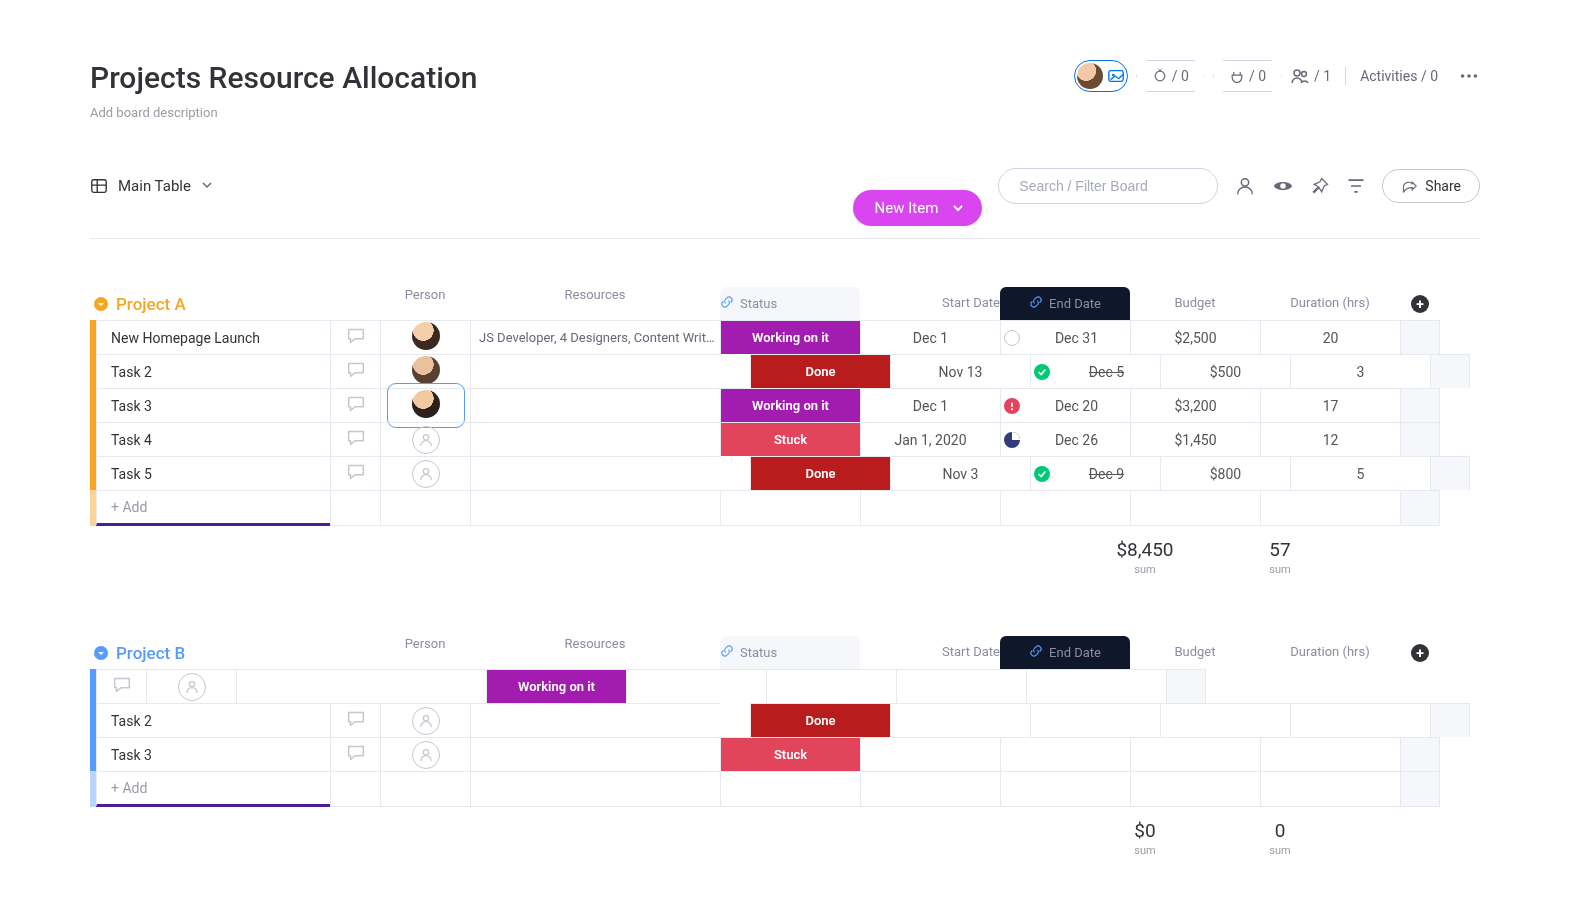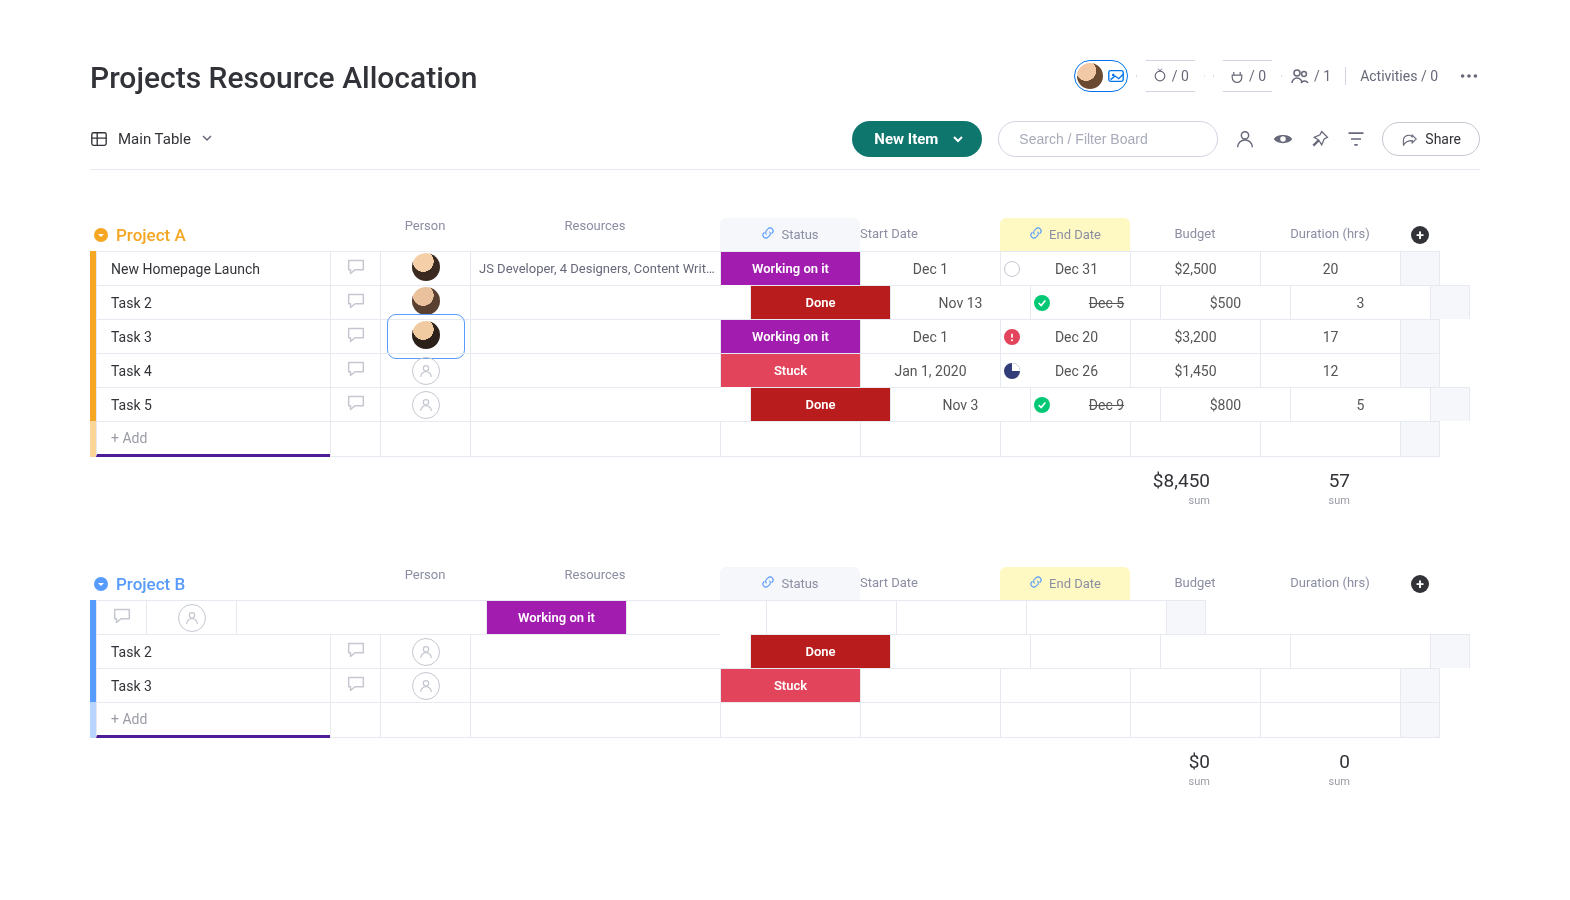--- a/index.html
+++ b/index.html
@@ -21,39 +21,39 @@
 .pill-shape { border-radius: 4px; clip-path: polygon(15% 0, 85% 0, 100% 50%, 85% 100%, 15% 100%, 0 50%); padding: 4px 16px; background: #fff; border: none; box-shadow: inset 0 0 0 1px #d0d4e4; }
 .vr { width:1px; height:18px; background:#d0d4e4; margin:0 6px; }
 .dots-icon svg, .icon svg { display:block; }
 .avatar-frame { display:flex; align-items:center; gap:4px; padding:2px; border:1.5px solid #0073ea; border-radius:50px; }
 .avatar-small { width:26px; height:26px; border-radius:50%; background: radial-gradient(circle at 35% 30%, #f2c9a6 0 40%, #6b4a32 41% 100%); }
 
 .toolbar { display:flex; justify-content:space-between; align-items:center; margin-top: 26px; border-bottom:1px solid #e6e9ef; padding-bottom: 12px; }
 .view-tab { display:flex; align-items:center; gap:10px; font-size:15px; color:#323338; }
 .chev { color:#676879; }
 .toolbar-right { display:flex; align-items:center; gap:16px; }
-.new-item { display:flex; align-items:center; background:#0f766e; color:#fff; font-size:15px; font-weight:700; border-radius:50px; height:36px; padding: 0 18px 0 22px; gap:14px; }
+.new-item { display:flex; align-items:center; background:#d946ef; color:#fff; font-size:15px; font-weight:400; border-radius:50px; height:36px; padding: 0 18px 0 22px; gap:14px;margin-top:44px; }
 .search { height:36px; border:1px solid #d0d4e4; border-radius:50px; padding:0 20px; font-size:14px; width:220px; }
 .search::placeholder{color:#a7abb9;}
 .round-icon { color:#676879; display:flex; align-items:center; justify-content:center; }
 .share-btn { display:flex; align-items:center; gap:8px; border:1px solid #c5c7d0; border-radius:50px; height:34px; padding:0 18px; font-size:14px; color:#323338;}
 
 .group { margin-top: 48px; }
 .group-head { display:flex; align-items:center; }
 .gh-left { display:flex; align-items:center; gap:8px; width: 240px; padding-left:4px; font-size:17px; font-weight:500; }
 .gh-orange { color:#f5a623; }
 .gh-blue  { color:#579bfc; }
 .col-head { font-size:13px; color:#8b8ea3; text-align:center; }
 .cols { display:flex; flex:1; }
 .col-comment { width:50px; }
 .col-person { width:90px; text-align:center; }
 .col-resources{ width:250px; text-align:center; }
-.col-status { width:140px; text-align:center; background:#f6f7fb; border-radius:6px 6px 0 0; padding:8px 0; display:flex; align-items:center; justify-content:center; gap:6px;}
-.col-start  { width:140px; text-align:left; padding:8px 0;}
-.col-end    { width:130px; text-align:left; background:#fef9c3; border-radius:6px 6px 0 0; padding:8px 0; display:flex; align-items:center; justify-content:center; gap:6px;}
+.col-status { width:140px; text-align:center; background:#f6f7fb; border-radius:6px 6px 0 0; padding:8px 0; display:flex; align-items:center; gap:6px;}
+.col-start  { width:140px; text-align:right; padding:8px 0;}
+.col-end    { width:130px; text-align:left; background:#0f172a; border-radius:6px 6px 0 0; padding:8px 0; display:flex; align-items:center; justify-content:center; gap:6px;}
 .col-budget { width:130px; text-align:center; padding:8px 0;}
 .col-duration{ width:140px; text-align:center; padding:8px 0;}
 .col-add    { width:40px; display:flex; align-items:center; justify-content:center; }
 .link-icon { color:#579bfc; }
 
 .row { display:flex; align-items:stretch; height:34px; }
 .row + .row { }
 .row-stripe { width:6px; }
 .stripe-orange{ background:#f5a623;} .stripe-orange-light{ background:#fbd597;}
 .stripe-blue{ background:#579bfc;} .stripe-blue-light{ background:#b8d4ff;}
@@ -91,35 +91,36 @@
 .badge-prog::after{content:'';position:absolute; top:0; right:0; width:50%; height:50%; background:#fff; border-radius:0 16px 0 0;}
 
 .strike{ text-decoration:line-through; }
 
 .addrow { display:flex; height:36px; }
 .addrow .row-name{ color:#9a9ca6; border-bottom:3px solid #4c1d95;}
 .addrow .cell{ border-bottom:1px solid #e6e9ef;}
 
 .sums{ display:flex; margin-top:0;}
 .sum-spacer{ width: 990px;}
-.sum-cell{ width:130px; text-align:right; padding:12px 0; }
+.sum-cell{ width:130px; text-align:center; padding:12px 0; }
 .sum-cell.wide{width:140px;}
 .sum-val{ font-size:19px; color:#323338;}
 .sum-lbl{ font-size:11px; color:#9a9ca6; margin-top:2px;}
 .sum-tail{width:40px;}
 
 .plus-circle{ width:18px;height:18px;border-radius:50%;background:#323338;color:#fff;display:flex;align-items:center;justify-content:center;font-size:14px;font-weight:bold;}
 </style>
 </head>
 <body>
 
 <div class="board">
   <div class="hdr">
     <div class="hdr-left">
       <div class="title">Projects Resource Allocation</div>
+      <div class="desc">Add board description</div>
     </div>
     <div class="hdr-right">
       <span class="avatar-frame">
         <span class="avatar-small"></span>
         <svg width="18" height="18" viewBox="0 0 20 20">
             <rect x="2" y="4" width="16" height="12" rx="2" fill="none" stroke="#0073ea" stroke-width="1.5"></rect>
             <circle cx="7" cy="9" r="1.5" fill="#0073ea"></circle>
             <path d="M4 14 L9 10 L13 13 L18 8" fill="none" stroke="#0073ea" stroke-width="1.5"></path>
           </svg>
       </span>

